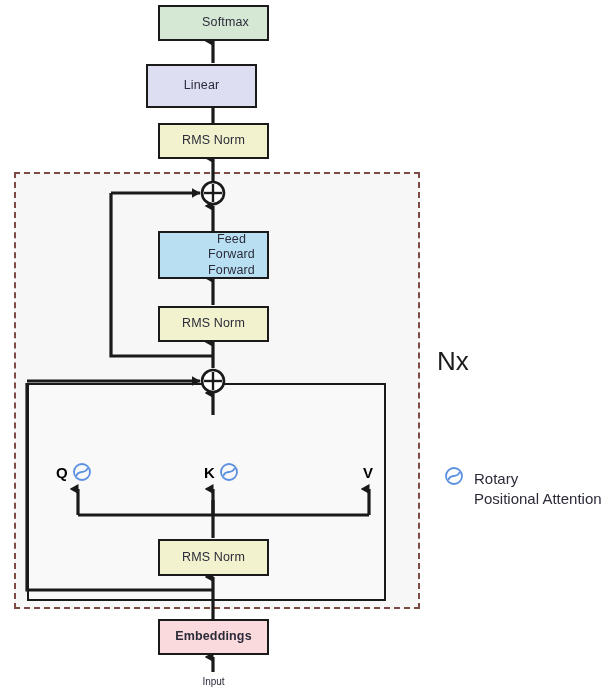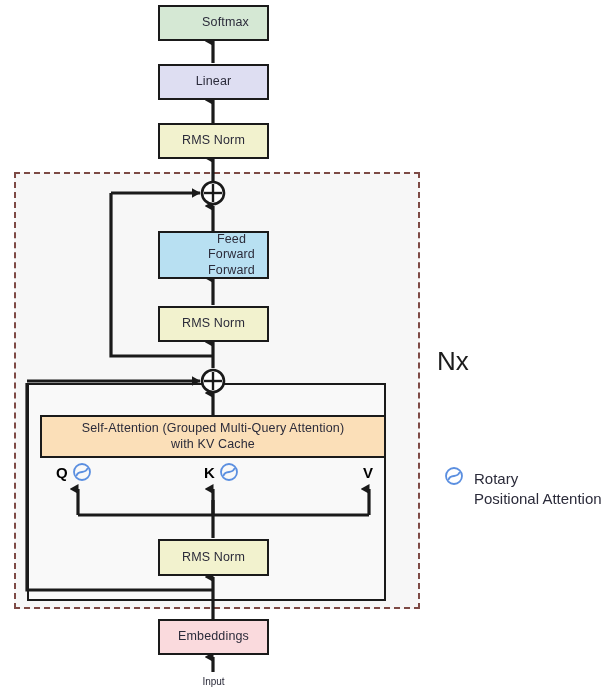--- a/index.html
+++ b/index.html
@@ -148,47 +148,43 @@
       <circle cx="14" cy="14" r="11" fill="#ffffff" stroke="#1a1a1a" stroke-width="2.6"></circle>
       <line x1="14" y1="5" x2="14" y2="23" stroke="#1a1a1a" stroke-width="2.4"></line>
       <line x1="5" y1="14" x2="23" y2="14" stroke="#1a1a1a" stroke-width="2.4"></line>
     </svg>
   </div>
 
   <div class="node" style="left:158px; top:5px; width:111px; height:36px; background:#d5e8d4;padding-left:24px;">
     <span>Softmax</span>
   </div>
 
-  <div class="node" style="left:158px; top:64px; width:111px; height:36px; background:#dedef2;">
+  <div class="node" style="left:146px; top:64px; width:111px; height:44px; background:#dedef2;">
     <span>Linear</span>
   </div>
 
   <div class="node" style="left:158px; top:123px; width:111px; height:36px; background:#f2f2ce;">
     <span>RMS Norm</span>
   </div>
 
   <div class="node" style="left:158px; top:231px; width:111px; height:48px; background:#b8e0f2; flex-direction:column;padding-left:36px;">
     <span>Feed Forward</span>
     <span>Forward</span>
   </div>
 
   <div class="node" style="left:158px; top:306px; width:111px; height:36px; background:#f2f2ce;">
     <span>RMS Norm</span>
   </div>
 
-  <div class="node" style="left:40px; top:415px; width:346px; height:43px; background:#fbdfb8; flex-direction:column;">
-    <span>Self-Attention (Grouped Multi-Query Attention)</span>
-    <span>with KV Cache</span>
-  </div>
 
   <div class="node" style="left:158px; top:539px; width:111px; height:37px; background:#f2f2ce;">
     <span>RMS Norm</span>
   </div>
 
-  <div class="node" style="left:158px; top:619px; width:111px; height:36px; background:#fadadd;">
+  <div class="node" style="left:158px; top:619px; width:111px; height:36px; background:#fadadd;font-weight:bold;">
     <span>Embeddings</span>
   </div>
 
   <div class="qkv-label" style="left:56px; top:465px;">Q</div>
   <div class="rope-icon" style="left:72px; top:462px;">
     <svg width="20" height="20" viewBox="0 0 20 20">
       <circle cx="10" cy="10" r="8" fill="none" stroke="#5b8fe0" stroke-width="1.8"></circle>
       <path d="M4.6,13.4 C6.4,7.4 13.6,12.6 15.4,6.6" fill="none" stroke="#5b8fe0" stroke-width="1.8" stroke-linecap="round"></path>
     </svg>
   </div>

